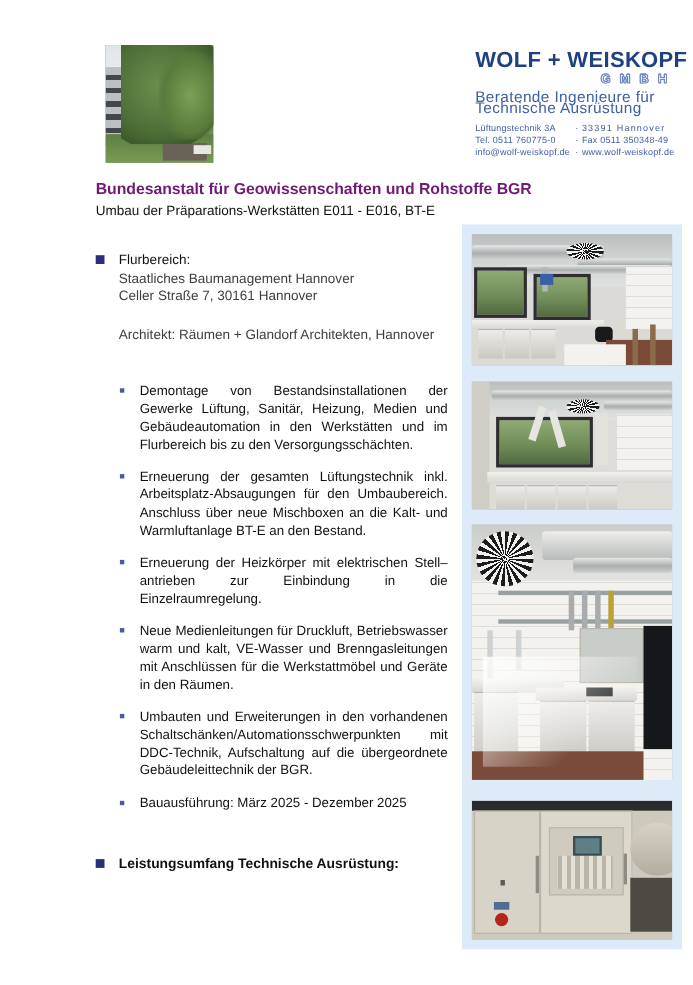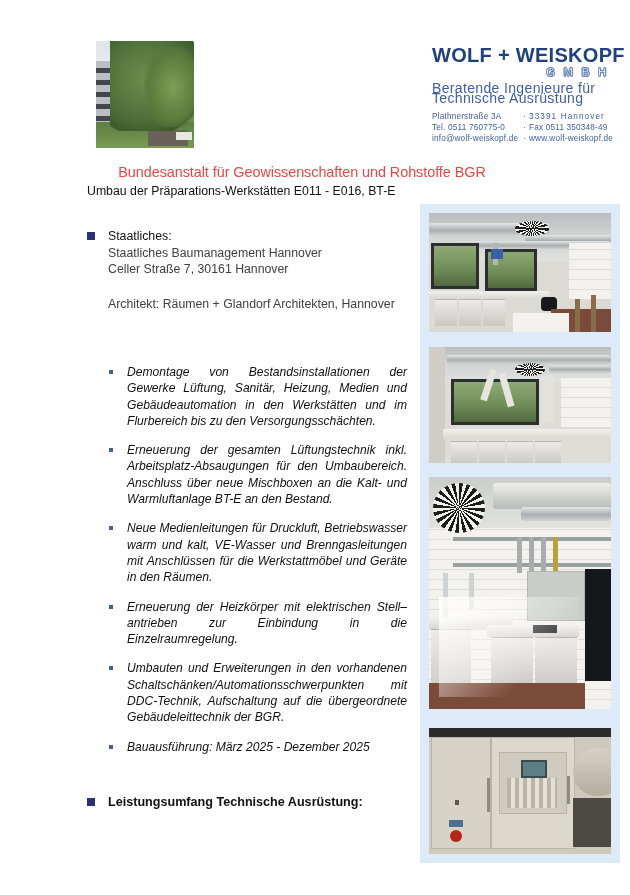--- a/index.html
+++ b/index.html
@@ -128,26 +128,25 @@
 
   
   #title-block {
     position: absolute;
     left: 87px;
     top: 163px;
     width: 430px;
   }
   #doc-title {
     font-size: 14.4px;
-    font-weight: normal;
-    color: #ef4444;
+    font-weight: bold;
+    color: #701a75;
     line-height: 18px;
     letter-spacing: -0.05px;
     white-space: nowrap;
-    text-align: center;
   }
   #doc-subtitle {
     font-size: 12.3px;
     color: #111111;
     line-height: 17px;
     margin-top: 2px;
   }
 
   
   #content {
@@ -204,24 +203,23 @@
   ul.sublist > li.nojust { text-align: left; }
   ul.sublist > li > .dot {
     position: absolute;
     left: 2px;
     top: 6px;
     width: 4px;
     height: 4px;
     background: #4a5aa0;
   }
   #subbullets {
-    margin-top: 26px;
+    margin-top: 9px;
     margin-left: 20px;
     width: 300px;
-    font-style: italic;
   }
 
   
   #photo-panel {
     position: absolute;
     left: 420px;
     top: 204px;
     width: 200px;
     height: 659px;
     background: #ddeaf7;
@@ -332,21 +330,21 @@
   </div>
 
   <div id="logo">
     <div class="logo-line2">WOLF + WEISKOPF</div>
     <div class="logo-line3">G M B H</div>
     <div class="logo-tagline">Beratende Ingenieure für Technische Ausrüstung</div>
   </div>
 
   <div id="logo-contact">
     <div class="row">
-      <span class="c1">Plathnerstraße 3A</span>
+      <span class="c1">Lüftungstechnik 3A</span>
       <span class="sep">·</span>
       <span class="c2 wide">33391 Hannover</span>
     </div>
     <div class="row">
       <span class="c1">Tel. 0511 760775-0</span>
       <span class="sep">·</span>
       <span class="c2">Fax 0511 350348-49</span>
     </div>
     <div class="row">
       <span class="c1">info@wolf-weiskopf.de</span>
@@ -358,46 +356,46 @@
 
 <div id="title-block">
   <div id="doc-title">Bundesanstalt für Geowissenschaften und Rohstoffe BGR</div>
   <div id="doc-subtitle">Umbau der Präparations-Werkstätten E011 - E016, BT-E</div>
 </div>
 
 <div id="content">
 
   <div class="sec">
     <span class="bullet-sq"></span>
-    <div class="sec-head">Staatliches:</div>
+    <div class="sec-head">Flurbereich:</div>
     <div class="sec-line">Staatliches Baumanagement Hannover</div>
     <div class="sec-line">Celler Straße 7, 30161 Hannover</div>
     <div class="gap-md"></div>
     <div class="sec-line">Architekt: Räumen + Glandorf Architekten, Hannover</div>
   </div>
 
   <div class="gap-lg"></div>
 
 
   <ul class="sublist" id="subbullets">
     <li>
       <span class="dot"></span>
       <span>Demontage von Bestandsinstallationen der Gewerke Lüftung, Sanitär, Heizung, Medien und Gebäudeautomation in den Werkstätten und im Flurbereich bis zu den Versorgungsschächten.</span>
     </li>
     <li>
       <span class="dot"></span>
       <span>Erneuerung der gesamten Lüftungstechnik inkl. Arbeitsplatz-Absaugungen für den Umbaubereich. Anschluss über neue Mischboxen an die Kalt- und Warmluftanlage BT-E an den Bestand.</span>
     </li>
     <li>
       <span class="dot"></span>
-      <span>Neue Medienleitungen für Druckluft, Betriebswasser warm und kalt, VE-Wasser und Brenngasleitungen mit Anschlüssen für die Werkstattmöbel und Geräte in den Räumen.</span>
+      <span>Erneuerung der Heizkörper mit elektrischen Stell–antrieben zur Einbindung in die Einzelraumregelung.</span>
     </li>
     <li>
       <span class="dot"></span>
-      <span>Erneuerung der Heizkörper mit elektrischen Stell–antrieben zur Einbindung in die Einzelraumregelung.</span>
+      <span>Neue Medienleitungen für Druckluft, Betriebswasser warm und kalt, VE-Wasser und Brenngasleitungen mit Anschlüssen für die Werkstattmöbel und Geräte in den Räumen.</span>
     </li>
     <li>
       <span class="dot"></span>
       <span>Umbauten und Erweiterungen in den vorhandenen Schaltschänken/Automationsschwerpunkten mit DDC-Technik, Aufschaltung auf die übergeordnete Gebäudeleittechnik der BGR.</span>
     </li>
     <li class="nojust">
       <span class="dot"></span>
       <span>Bauausführung: März 2025 - Dezember 2025</span>
     </li>
   </ul>

